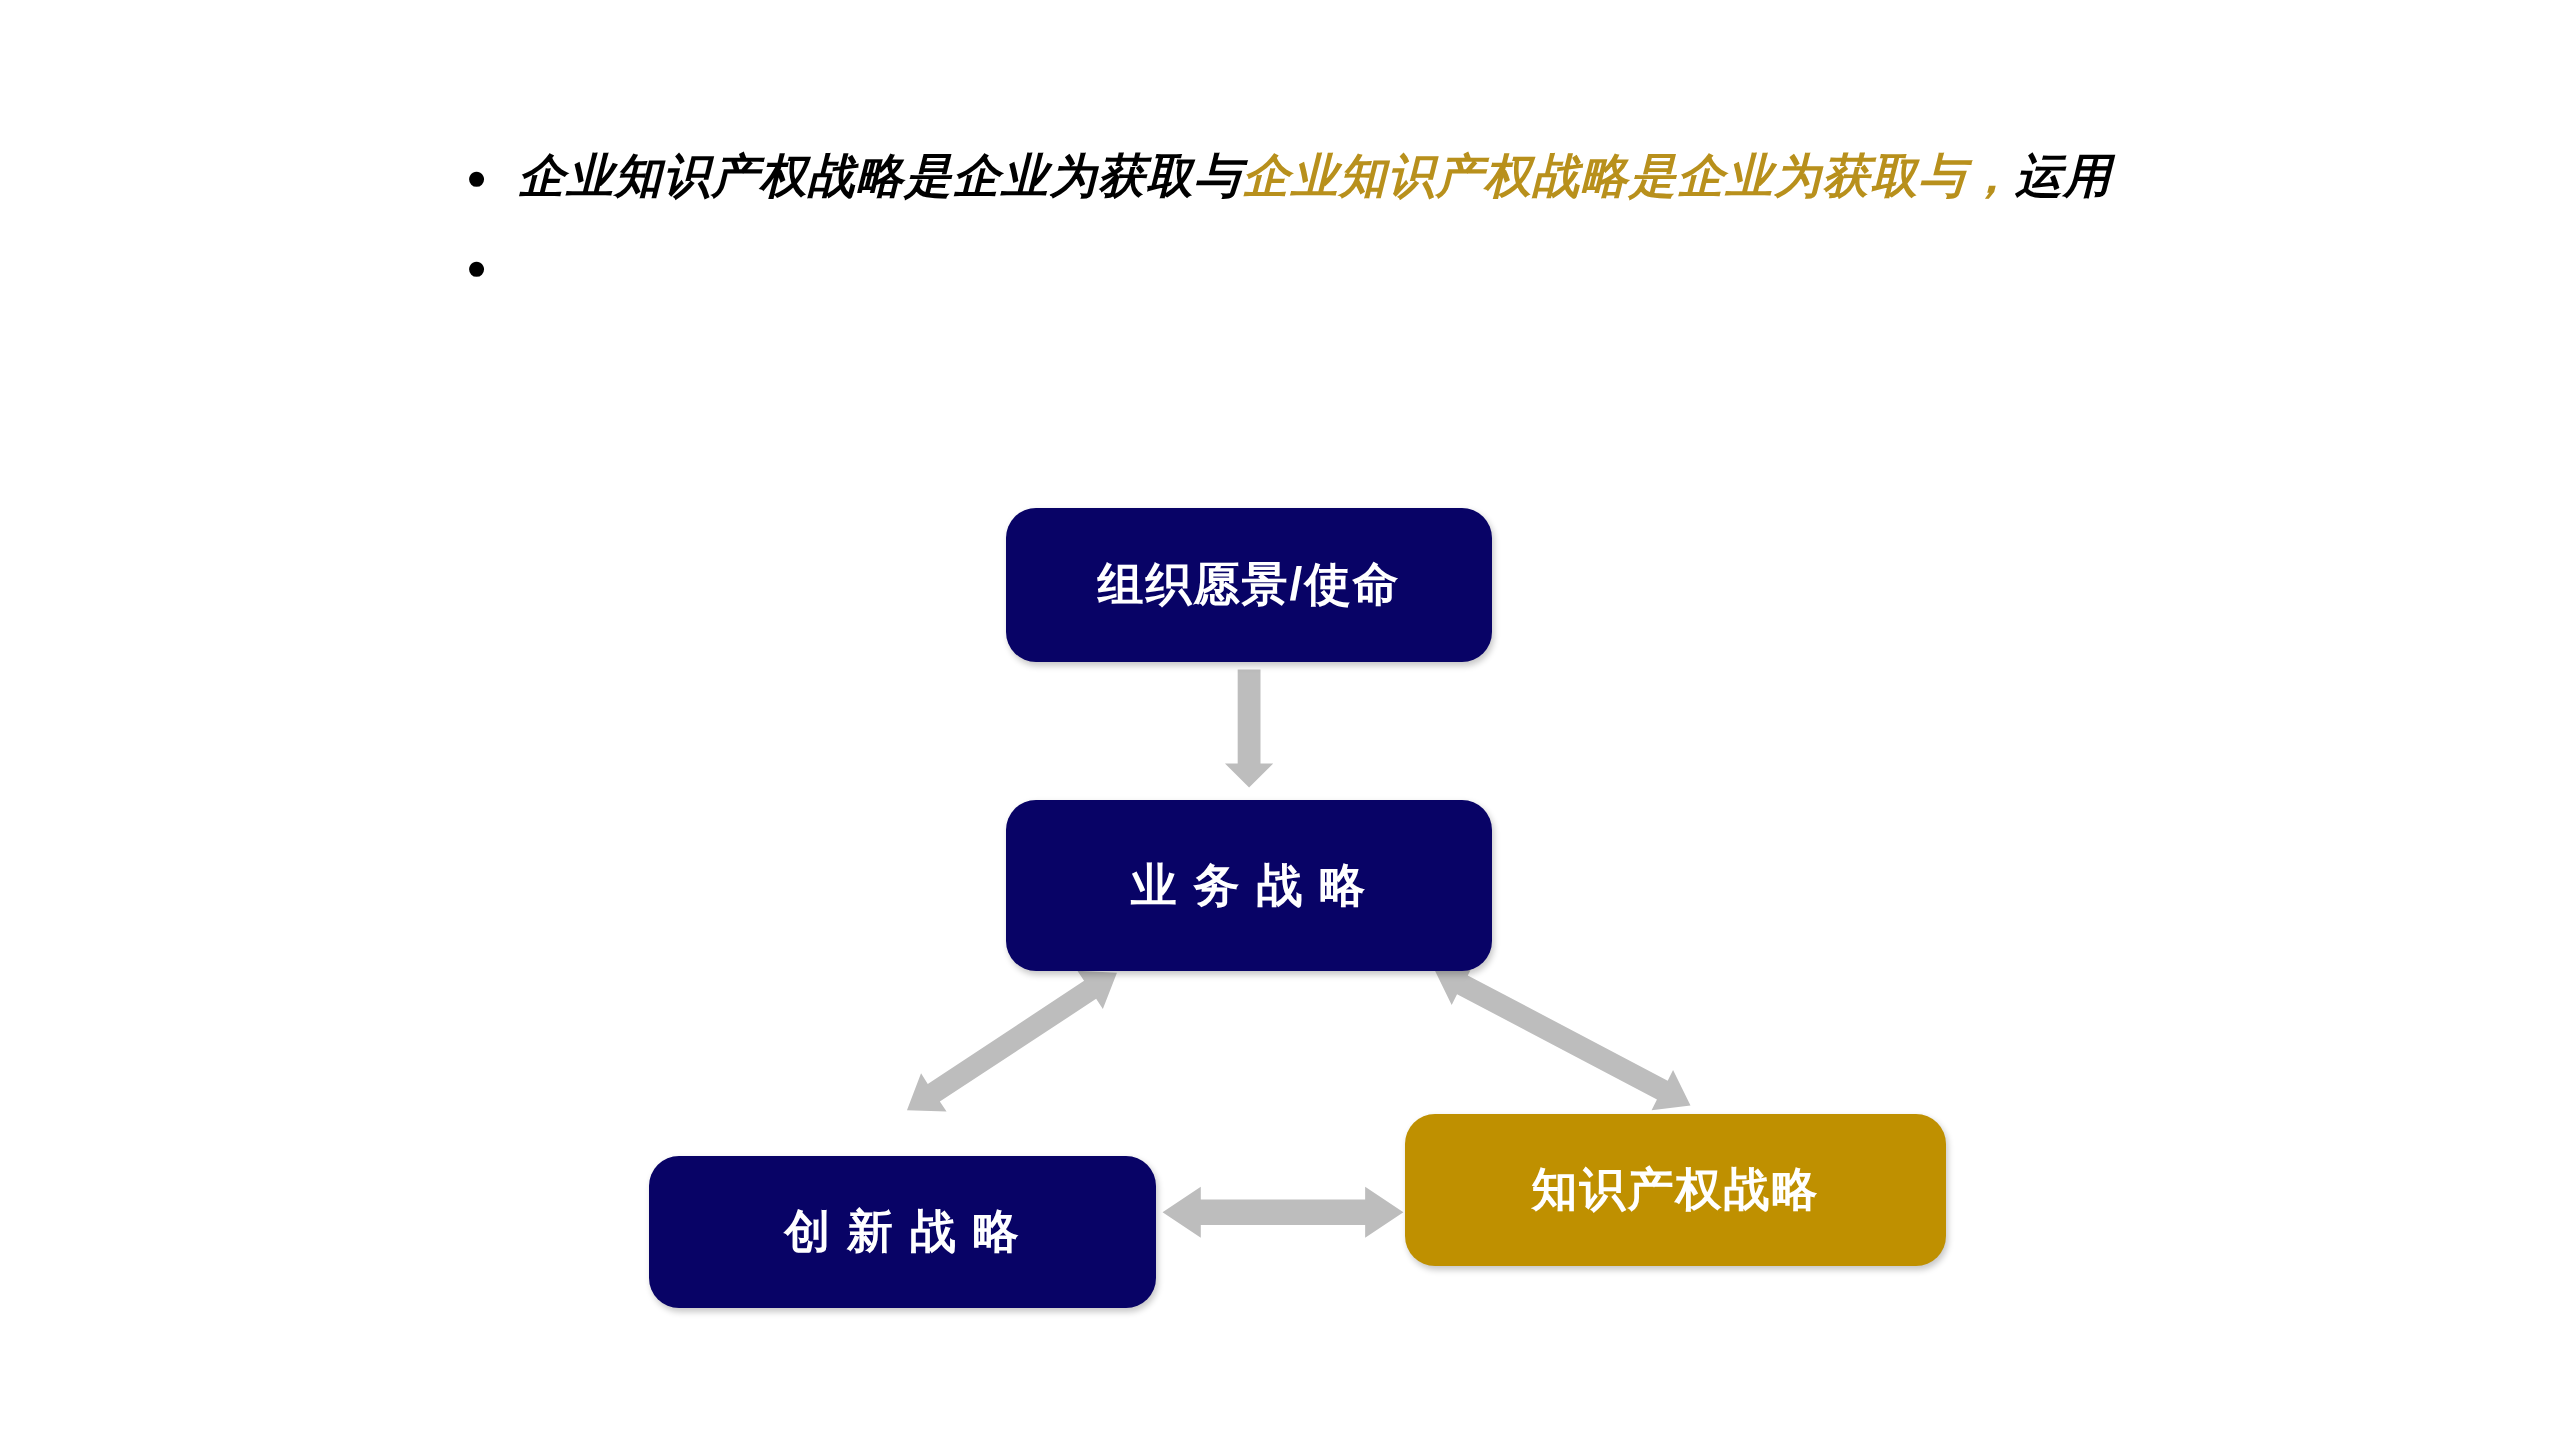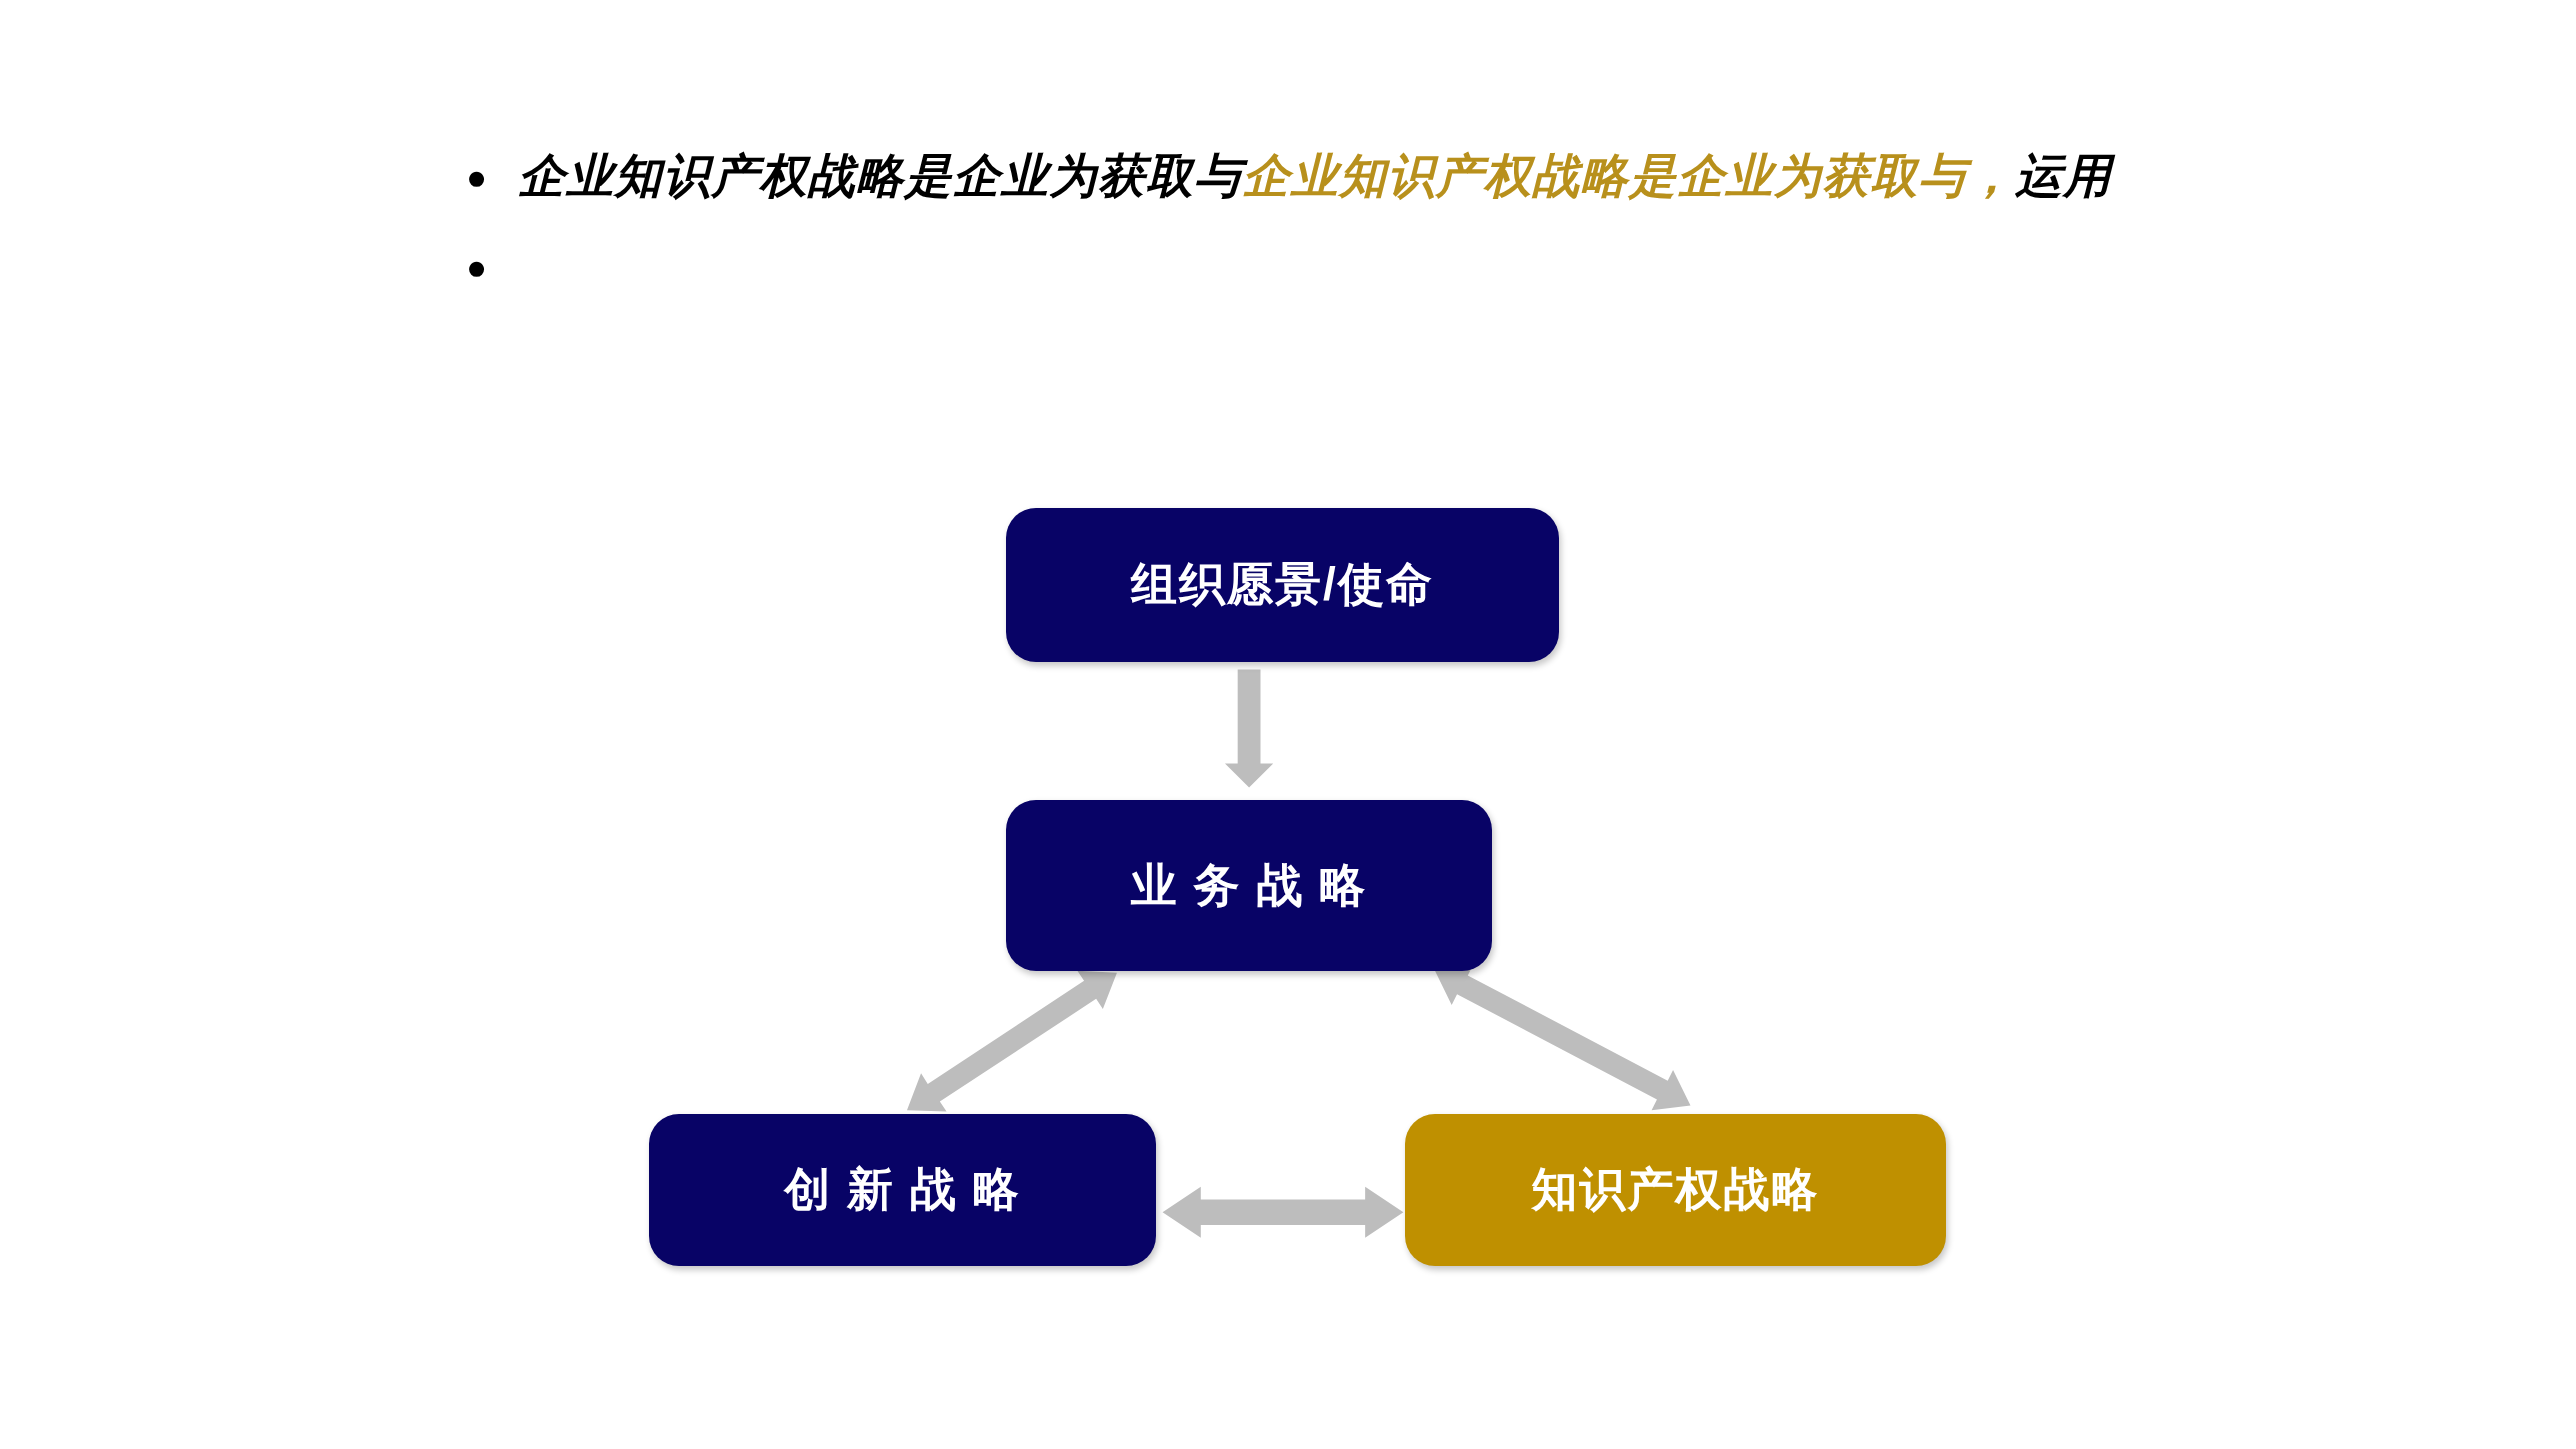--- a/index.html
+++ b/index.html
@@ -47,23 +47,23 @@
     display: flex;
     align-items: center;
     justify-content: center;
     color: #ffffff;
     font-size: 46px;
     font-weight: 800;
     letter-spacing: 2px;
     white-space: nowrap;
     box-shadow: 2px 3.4px 6.7px rgba(0,0,0,0.22);
   }
-  .box-vision     { left: 1006px; top:  508px; width: 553px; height: 154px; }
+  .box-vision     { left: 1006px; top:  508px; width: 486px; height: 154px; }
   .box-business   { left: 1006px; top: 800px; width: 486px; height: 171px; }
-  .box-innovation { left:  649px; top: 1114px; width: 507px; height: 152px; }
+  .box-innovation { left:  649px; top: 1156px; width: 507px; height: 152px; }
   .box-ip         { left: 1405px; top: 1114px; width: 541px; height: 152px; }
 
   .arrows-svg {
     position: absolute;
     left: 0; top: 0;
     width: 2576px;
     height: 1449px;
     pointer-events: none;
   }
 </style>

